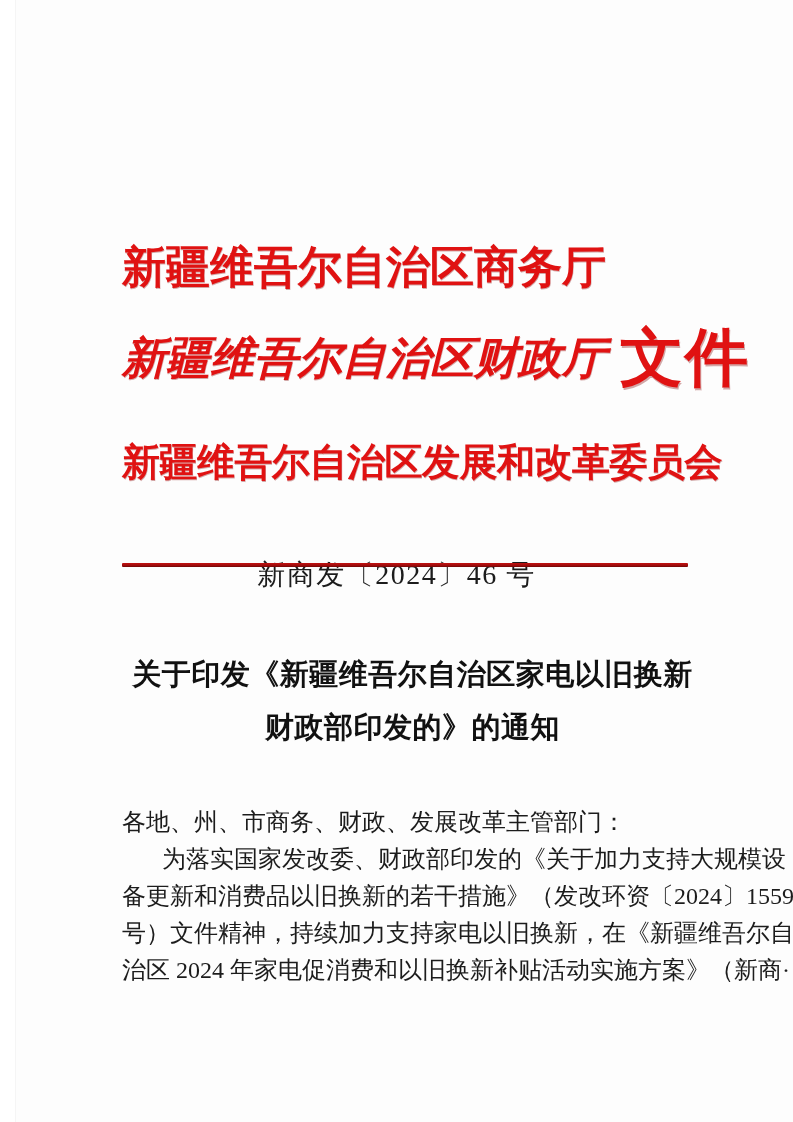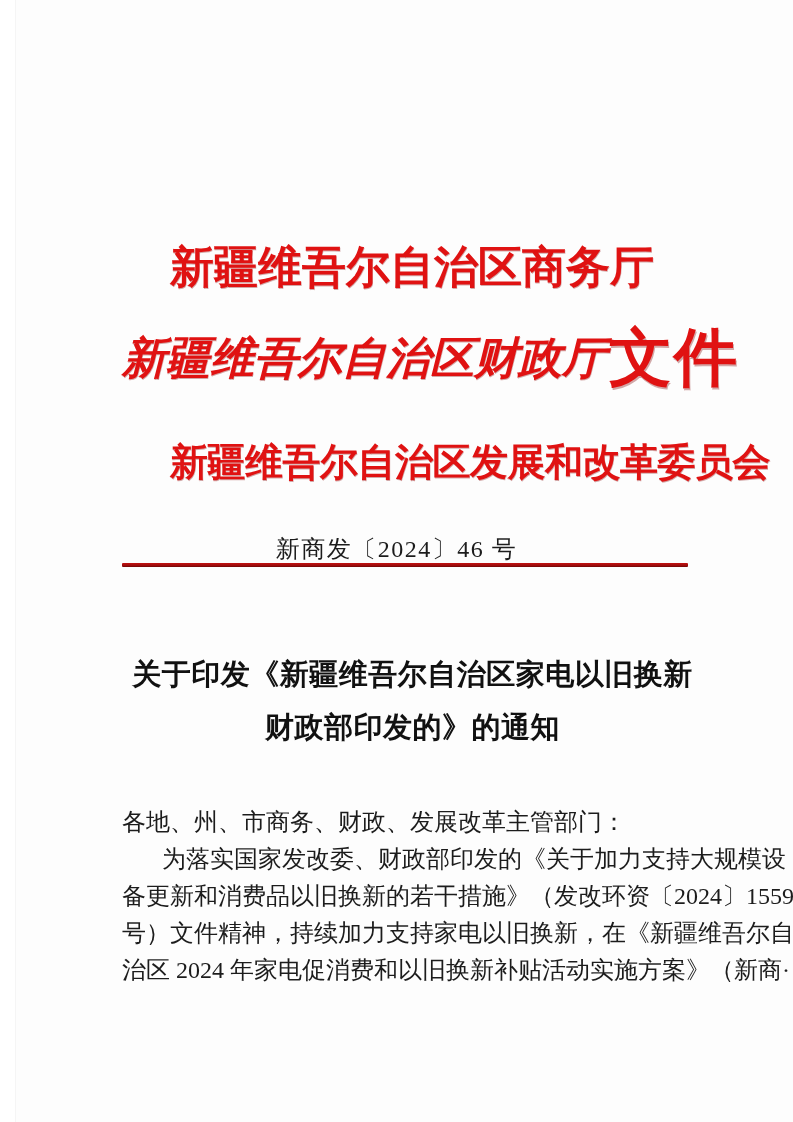--- a/index.html
+++ b/index.html
@@ -22,43 +22,42 @@
     background:#ffffff;
     border-right:1px solid rgba(0,0,0,0.04);
   }
   .hdr-line{
     position:absolute;left:122px;
     color:var(--header-red);
     font-weight:bold;
     white-space:nowrap;
     text-shadow:0.5px 1px 0 rgba(130,8,8,0.35);
     line-height:1;
-    margin-left:48px;
   }
   .hdr1{top:246px;font-size:44px;}
   .hdr2-row{
     position:absolute;left:122px;top:327px;
     display:flex;align-items:center;
     white-space:nowrap;
   }
   .hdr2{
     color:var(--header-red);font-weight:bold;font-size:44px;line-height:1;
     text-shadow:0.5px 1px 0 rgba(130,8,8,0.35);
     font-style:italic;
   }
   .doc-word{
     color:var(--header-red);font-weight:bold;font-size:63px;line-height:1;
-    margin-left:3px;letter-spacing:2px;
+    margin-left:14px;letter-spacing:2px;
     text-shadow:1px 1.5px 0 rgba(130,8,8,0.35);
   }
   .hdr3{top:443px;font-size:38px;letter-spacing:-0.5px;}
   .doc-number{
-    position:absolute;top:535px;left:0;width:100%;
+    position:absolute;top:558px;left:0;width:100%;
     text-align:center;
-    font-size:24px;letter-spacing:1.5px;
+    font-size:28px;letter-spacing:1.5px;
     color:var(--text-black);
     line-height:1.2;
   }
   .red-line{
     position:absolute;top:563px;left:122px;width:566px;height:4px;
     background:linear-gradient(to bottom,#c01111 0%,var(--divider-red) 55%,#6e0505 100%);
     border-radius:1px;
   }
   .doc-title{
     position:absolute;top:648px;left:16px;width:100%;

